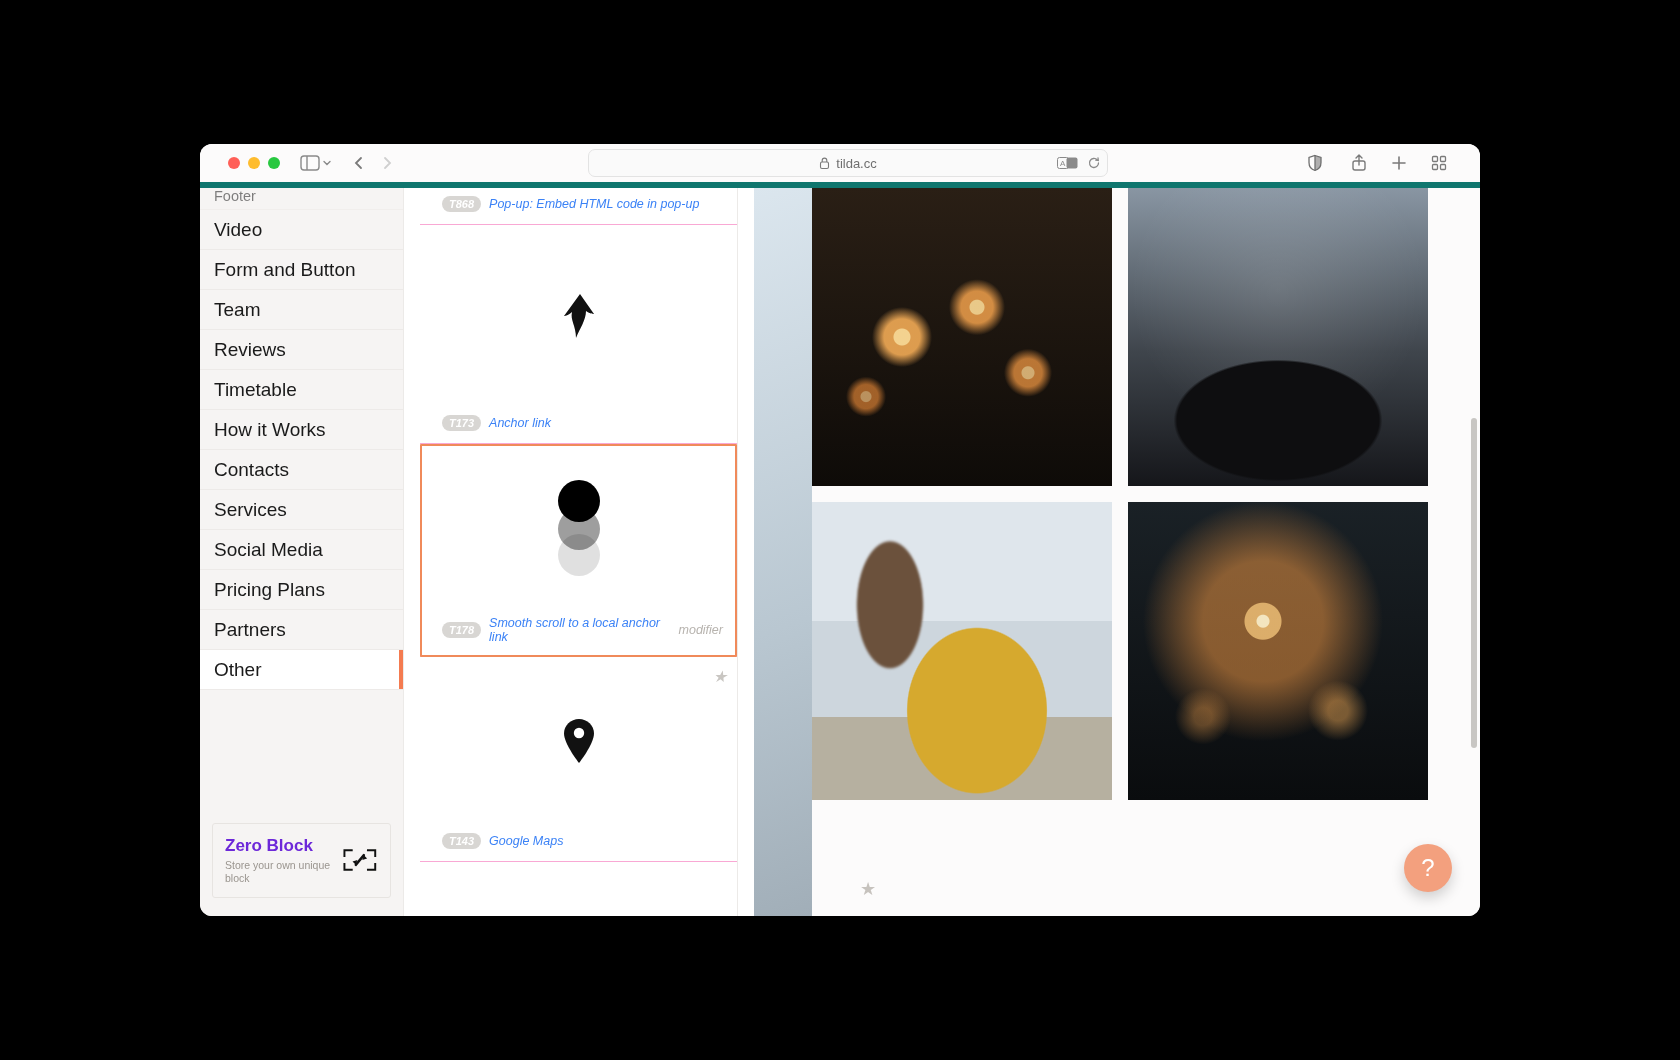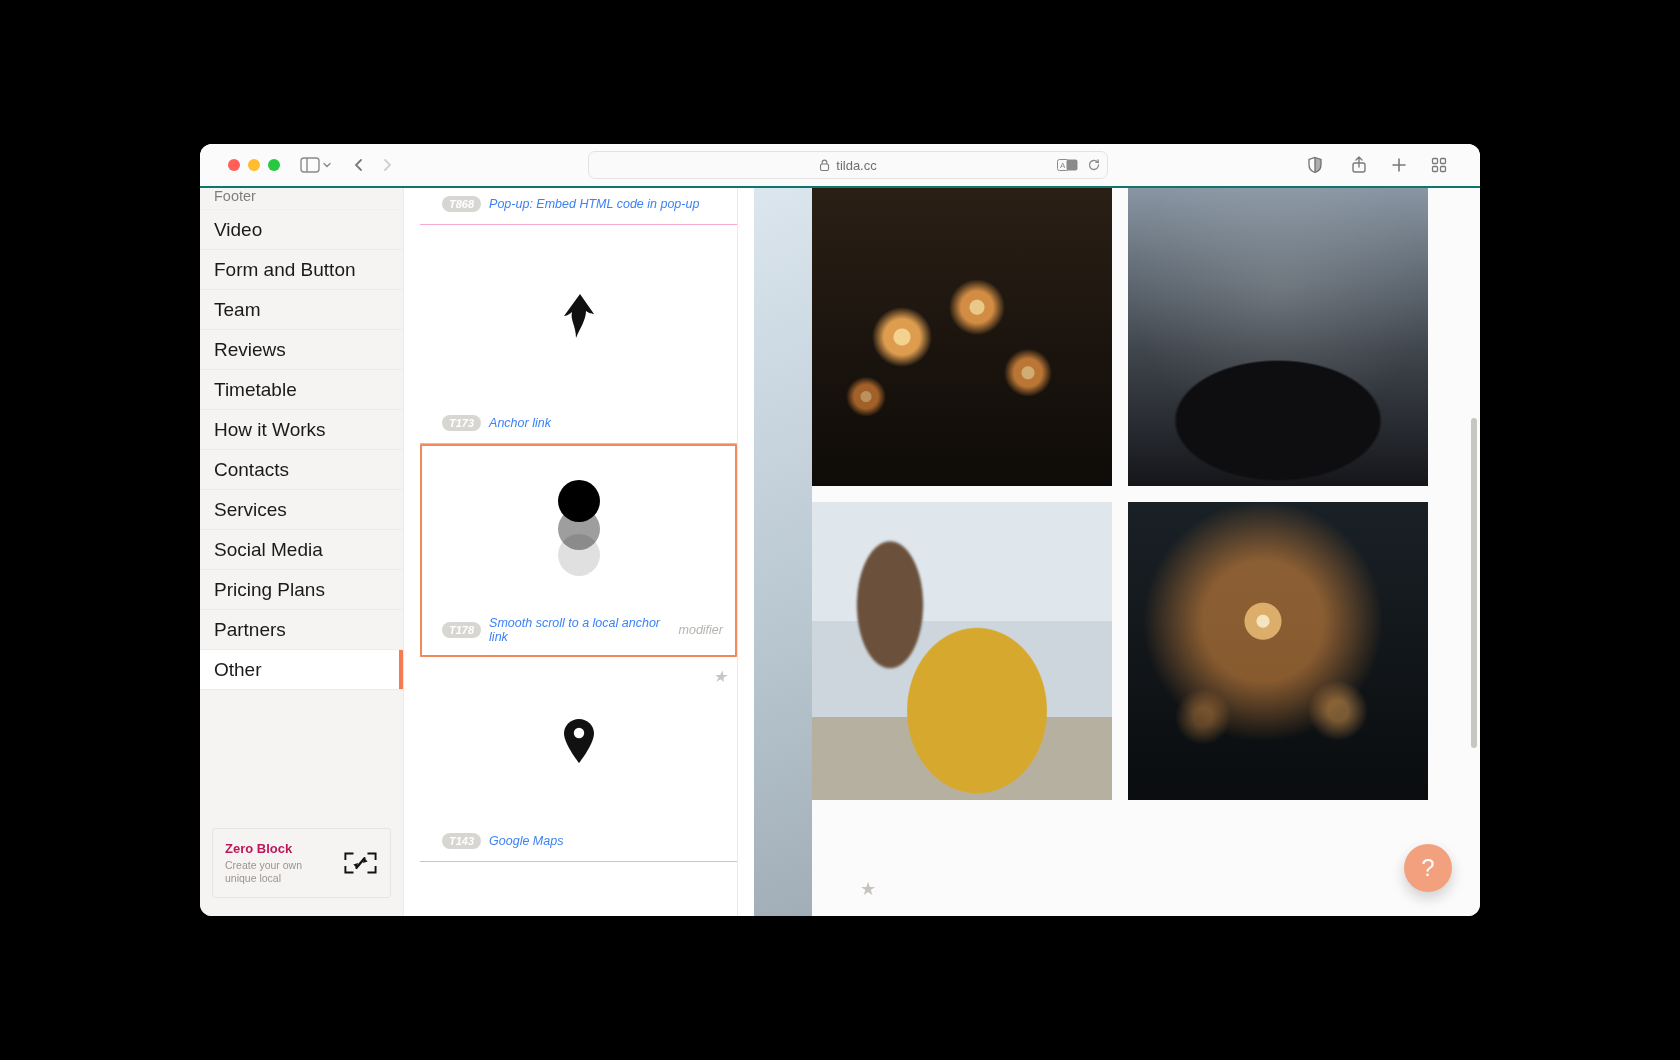--- a/index.html
+++ b/index.html
@@ -19,21 +19,21 @@
     overflow: hidden;
     box-shadow: 0 20px 60px rgba(0,0,0,.4);
     display: flex;
     flex-direction: column;
     position: relative;
   }
   
   .titlebar {
     height: 44px;
     background: #fcfbfb;
-    border-bottom: 2px solid #0f766e;
+    border-bottom: 6px solid #0f766e;
     display: flex;
     align-items: center;
     padding: 0 28px;
     gap: 8px;
     flex-shrink: 0;
   }
   .traffic { display: flex; gap: 8px; margin-right: 12px; }
   .dot { width: 12px; height: 12px; border-radius: 50%; }
   .dot.red { background: #ff5f57; }
   .dot.yellow { background: #febc2e; }
@@ -114,21 +114,21 @@
   .zerocard {
     margin: 16px 12px 18px 12px;
     border: 1px solid #e7e4e1;
     border-radius: 3px;
     padding: 12px 12px;
     display: flex;
     align-items: center;
     justify-content: space-between;
     gap: 10px;
   }
-  .zerocard .zt { font-size: 13px; font-weight: 600; color:#be185d; }
+  .zerocard .zt { font-size: 17px; font-weight: 600; color:#6d28d9; }
   .zerocard .zs { font-size: 10.5px; color:#9a958f; margin-top:3px; line-height:1.25;}
   
   .blocklist {
     width: 318px;
     background: #fff;
     border-right: 1px solid #eceae8;
     overflow: hidden;
     padding-top: 0;
   }
   .blockrow {
@@ -379,21 +379,21 @@
         <div class="catitem">
             <span>Partners</span>
           </div>
         <div class="catitem active">
             <span>Other</span>
           </div>
       </div>
       <div class="zerocard">
         <div>
           <div class="zt">Zero Block</div>
-          <div class="zs">Create your own unique local</div>
+          <div class="zs">Store your own unique block</div>
         </div>
         <svg width="44" height="30" viewBox="0 0 44 30">
           <path d="M3 3 H12 M3 3 V10 M3 27 H12 M3 27 V20 M41 3 H32 M41 3 V10 M41 27 H32 M41 27 V20" stroke="#111" stroke-width="2.4" fill="none" stroke-linecap="square"></path>
           <path d="M17 21 L27 9" stroke="#111" stroke-width="3" stroke-linecap="round"></path>
           <path d="M27 9 L25 15 L31 13 Z" fill="#111"></path>
           <path d="M17 21 L19 15 L13 17 Z" fill="#111"></path>
         </svg>
       </div>
     </div>
 

